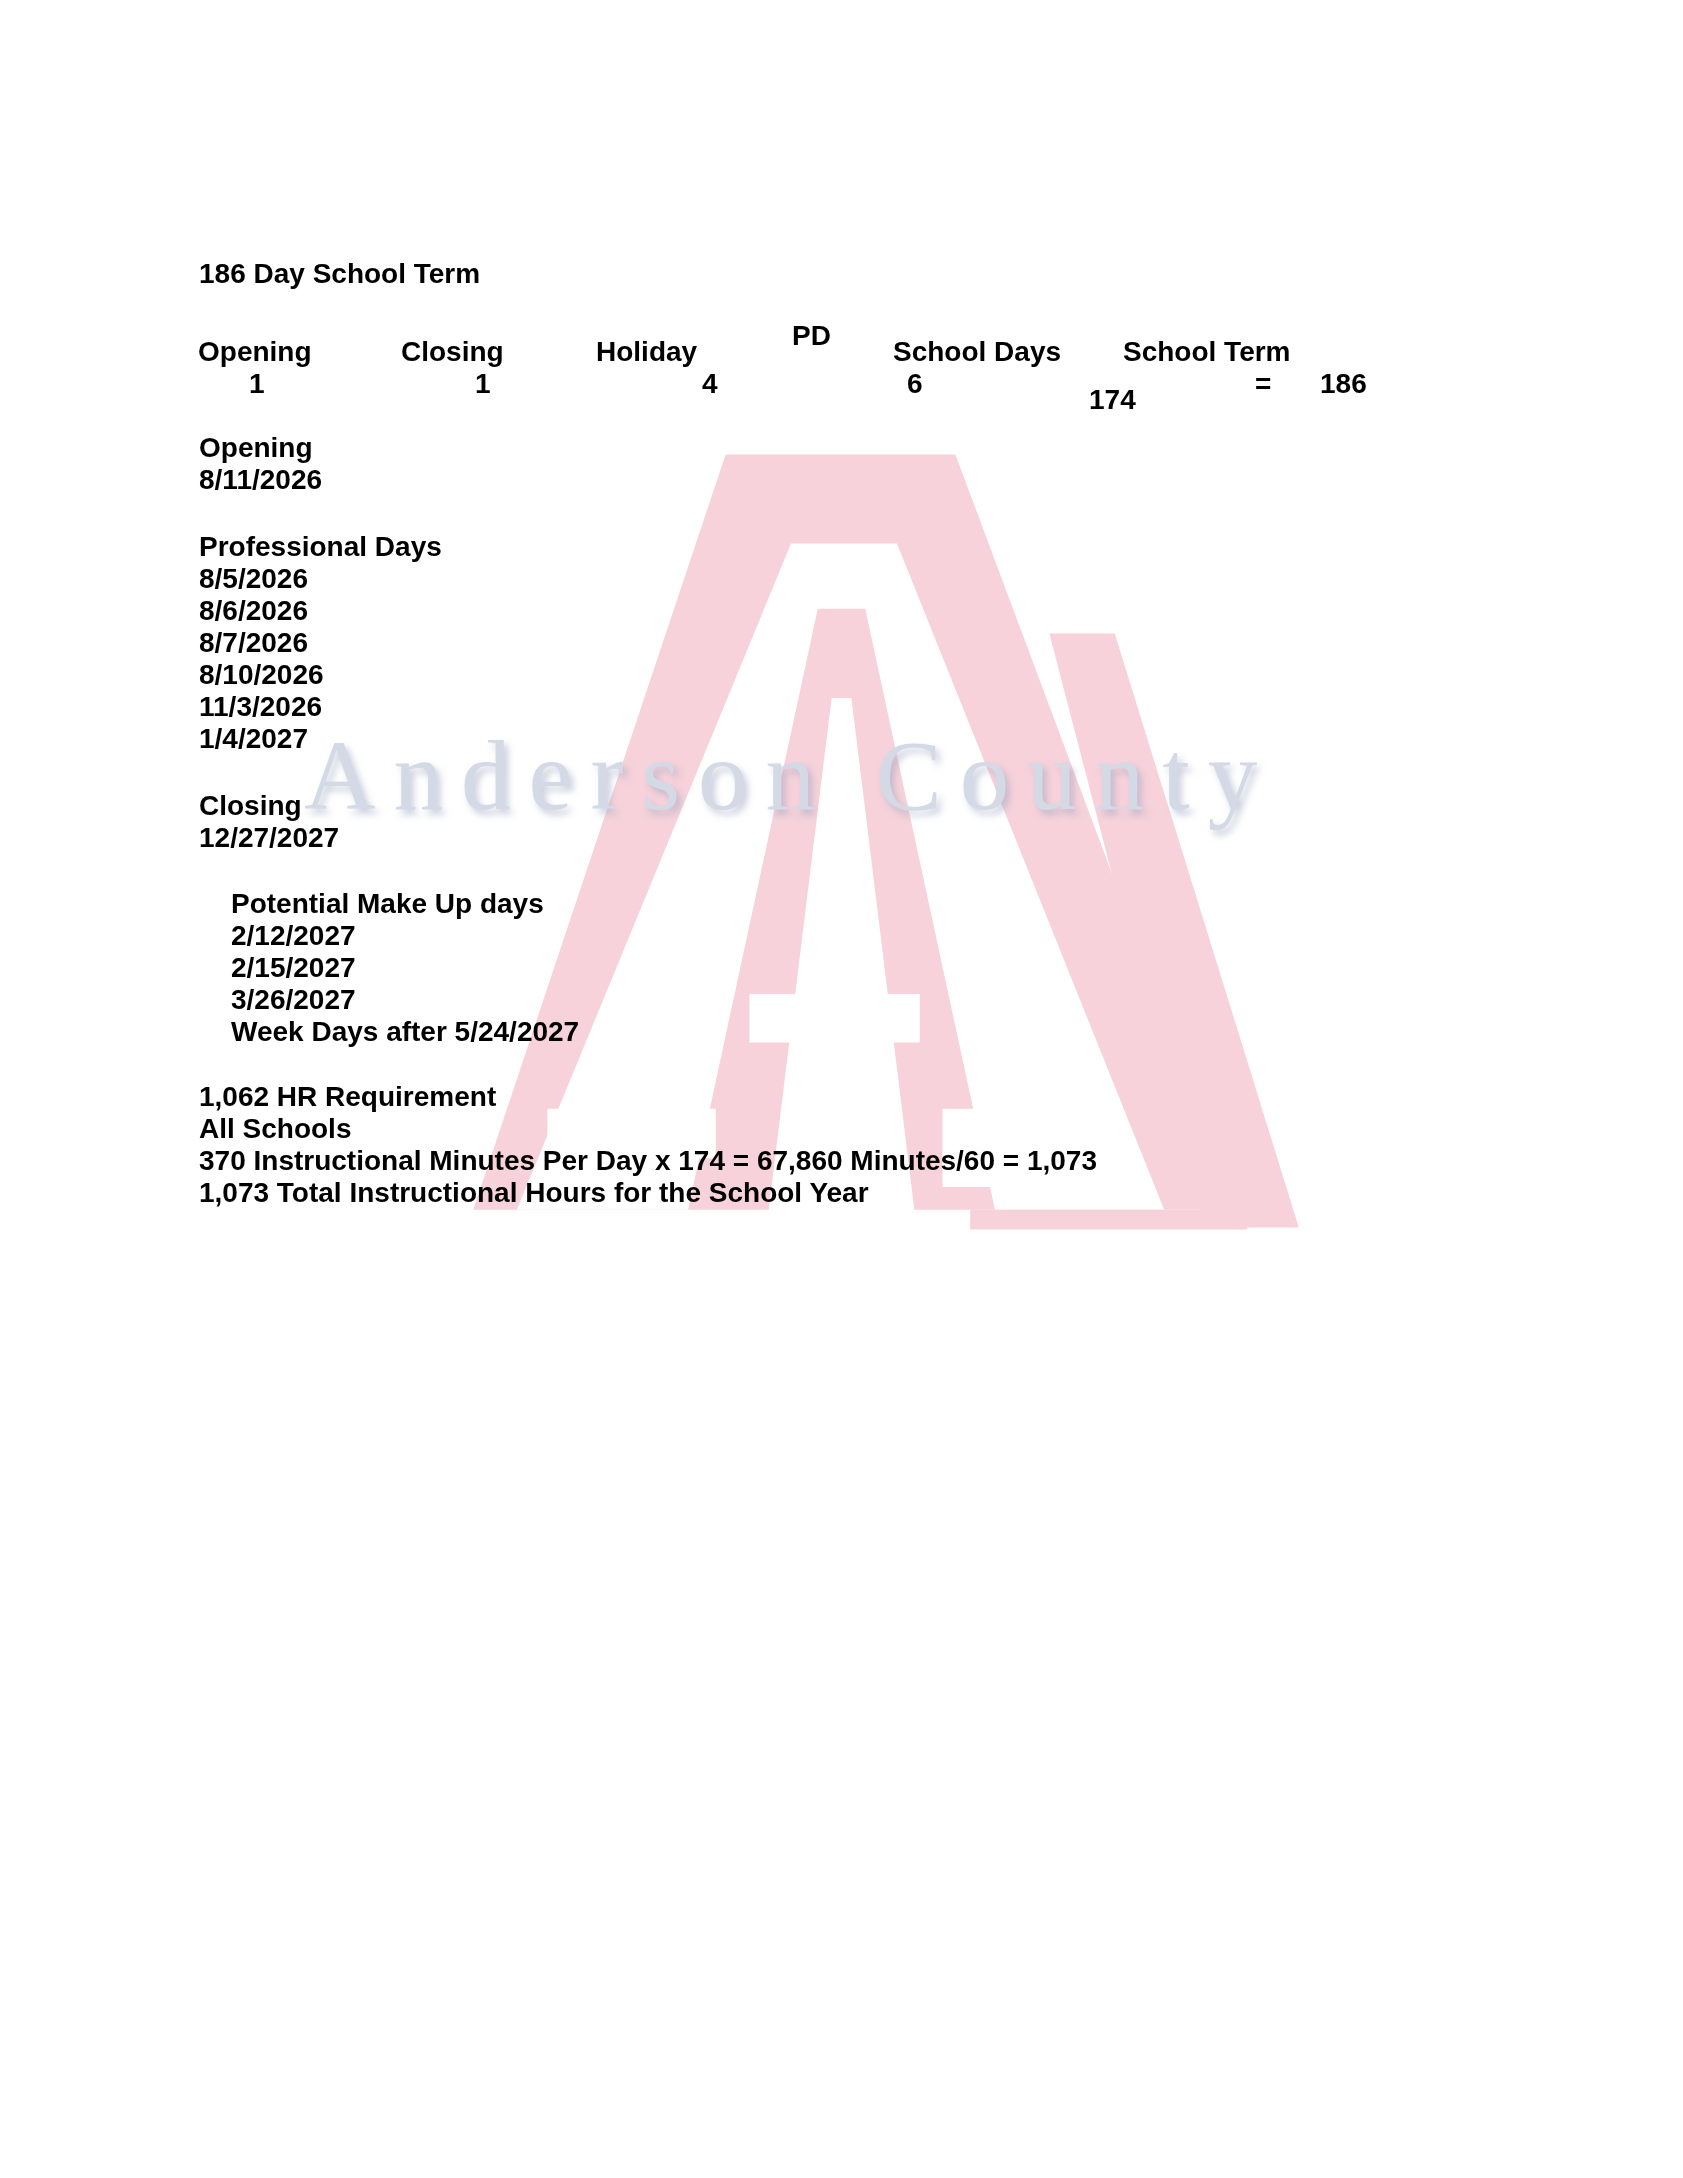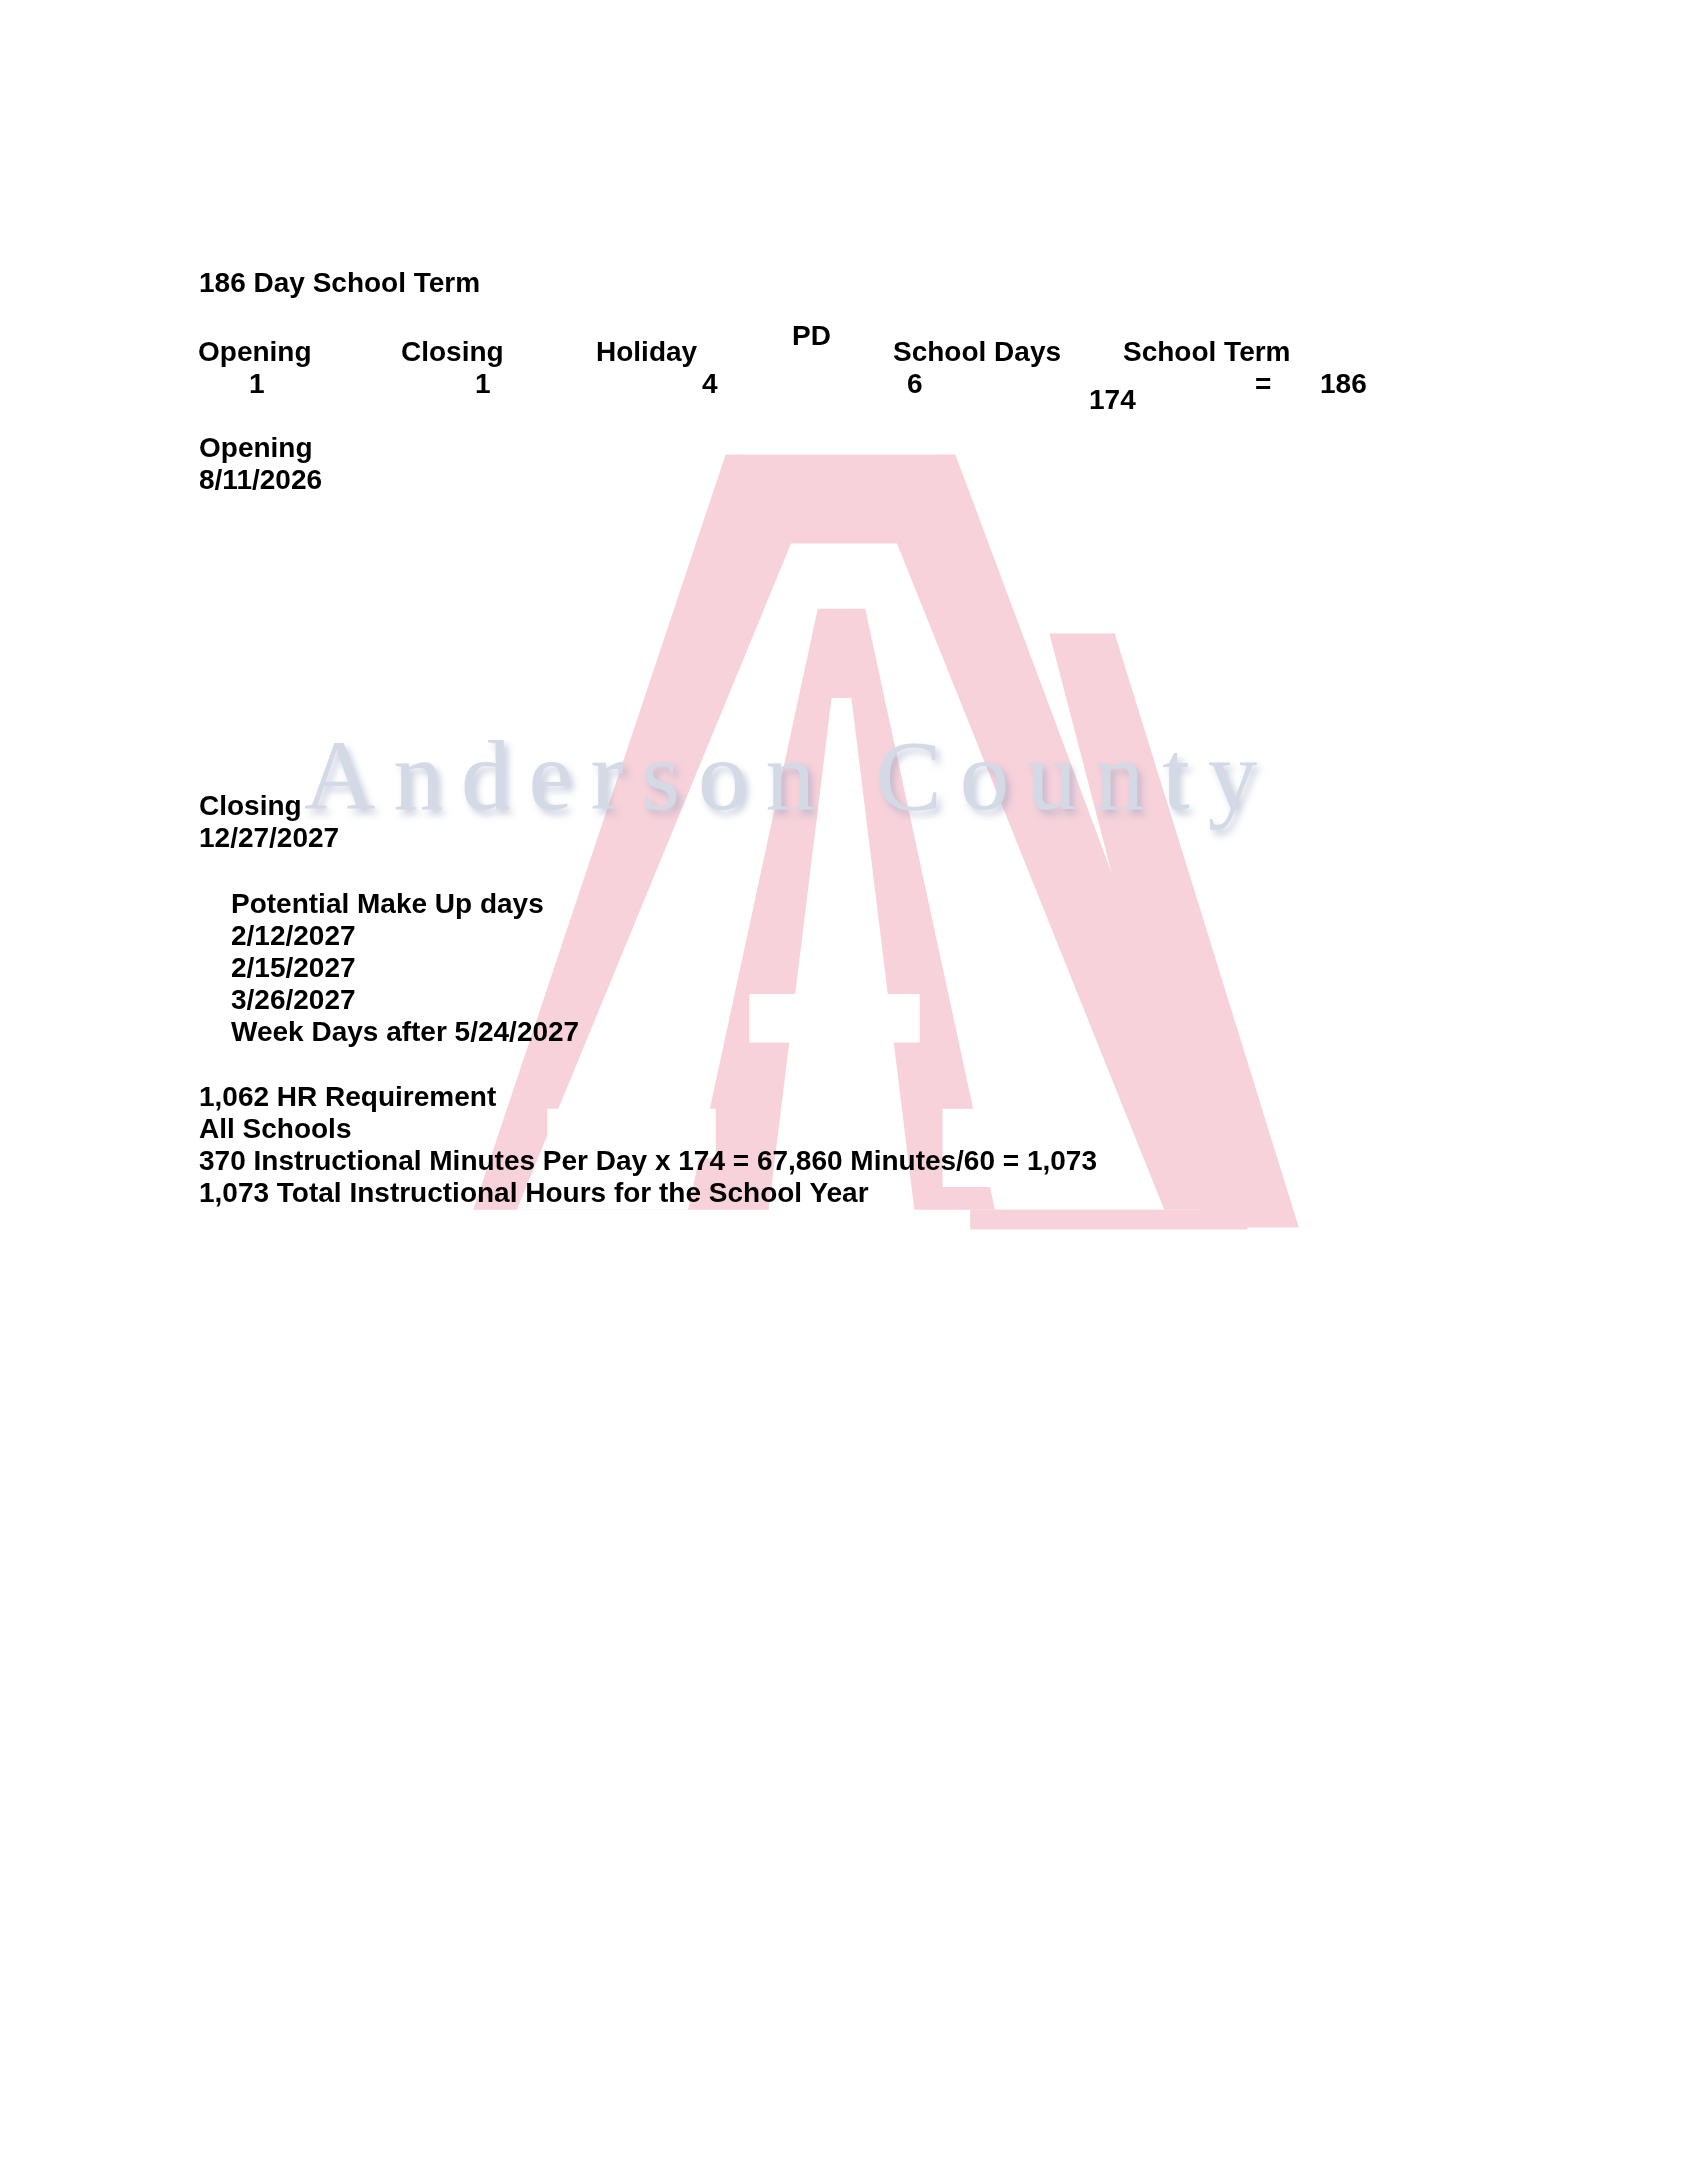--- a/index.html
+++ b/index.html
@@ -38,21 +38,21 @@
     <path d="M826,615 L874,615 L1005,1222 L695,1222 Z" fill="#f7d2da"></path>
     <path d="M980,1222 L1260,1222 L1260,1242 L980,1242 Z" fill="#f7d2da"></path>
     <path fill="#ffffff" d="M840,705 L860,705 L926,1242 L774,1242 Z"></path>
     <path fill="#ffffff" d="M757,1004 L929,1004 L929,1053 L757,1053 Z"></path>
     <path fill="#ffffff" d="M553,1120 L723,1120 L723,1170 L553,1170 Z"></path>
     <path fill="#ffffff" d="M952,1120 L1132,1120 L1132,1199 L952,1199 Z"></path>
   </svg>
 
   <div class="wm wm-line1">Anderson County</div>
 
-  <h1 class="abs title doc-text" style="left:199px;top:267px;">186 Day School Term</h1>
+  <h1 class="abs title doc-text" style="left:199px;top:258px;">186 Day School Term</h1>
 
   <div class="abs t doc-text" style="left:198px;top:336px;">Opening</div>
   <div class="abs t doc-text" style="left:401px;top:336px;">Closing</div>
   <div class="abs t doc-text" style="left:596px;top:336px;">Holiday</div>
   <div class="abs t doc-text" style="left:792px;top:320px;">PD</div>
   <div class="abs t doc-text" style="left:893px;top:336px;">School Days</div>
   <div class="abs t doc-text" style="left:1123px;top:336px;">School Term</div>
 
   <div class="abs t doc-text" style="left:249px;top:368px;">1</div>
   <div class="abs t doc-text" style="left:475px;top:368px;">1</div>
@@ -60,20 +60,29 @@
   <div class="abs t doc-text" style="left:907px;top:368px;">6</div>
   <div class="abs t doc-text" style="left:1089px;top:376px;margin-top:8px;">174</div>
   <div class="abs t doc-text" style="left:1255px;top:368px;">=</div>
   <div class="abs t doc-text" style="left:1320px;top:368px;">186</div>
 
   <div class="block doc-text" style="top:432px;">
     <div class="line">Opening</div>
     <div class="line">8/11/2026</div>
   </div>
 
+  <div class="block doc-text" style="top:531px;">
+    <div class="line">Professional Days</div>
+    <div class="line">8/5/2026</div>
+    <div class="line">8/6/2026</div>
+    <div class="line">8/7/2026</div>
+    <div class="line">8/10/2026</div>
+    <div class="line">11/3/2026</div>
+    <div class="line">1/4/2027</div>
+  </div>
 
   <div class="block doc-text" style="top:790px;">
     <div class="line">Closing</div>
     <div class="line">12/27/2027</div>
   </div>
 
   <div class="block doc-text" style="top:888px;margin-left:32px;">
     <div class="line">Potential Make Up days</div>
     <div class="line">2/12/2027</div>
     <div class="line">2/15/2027</div>

